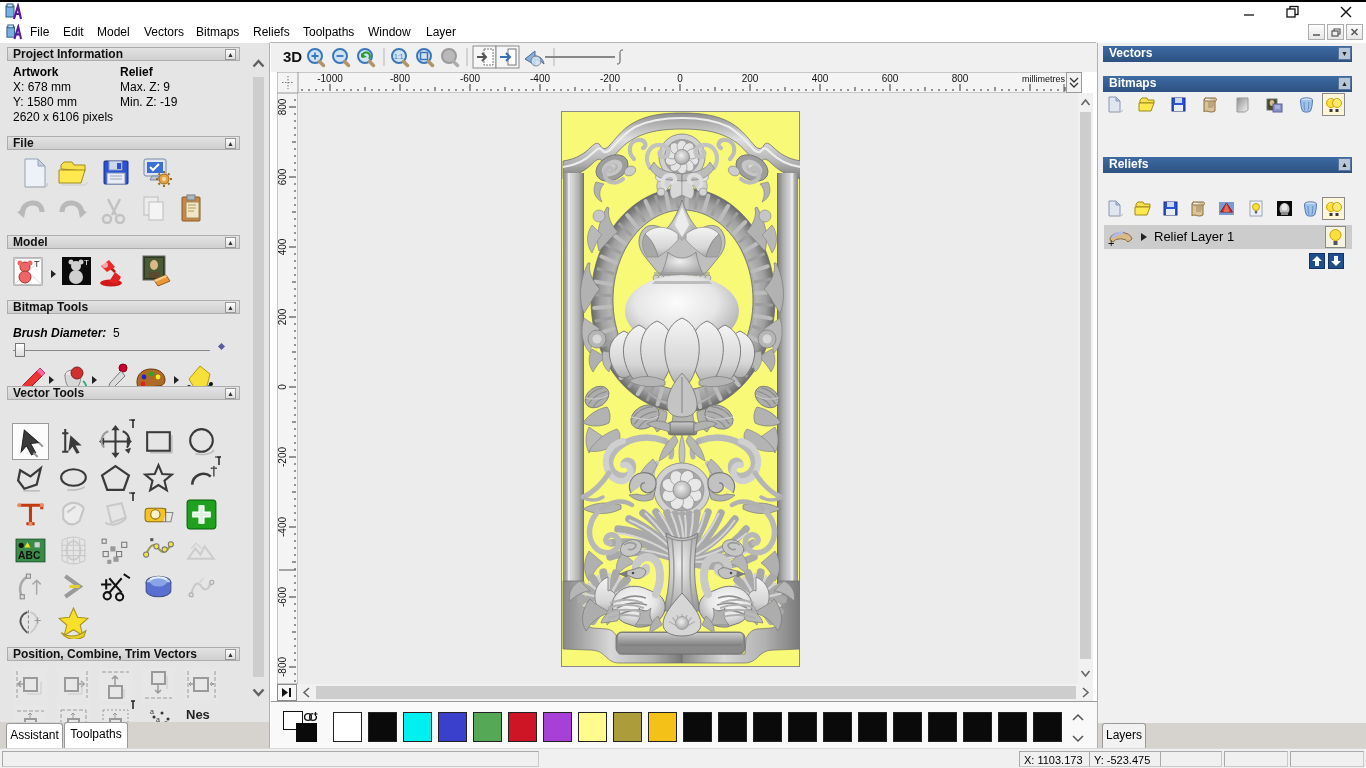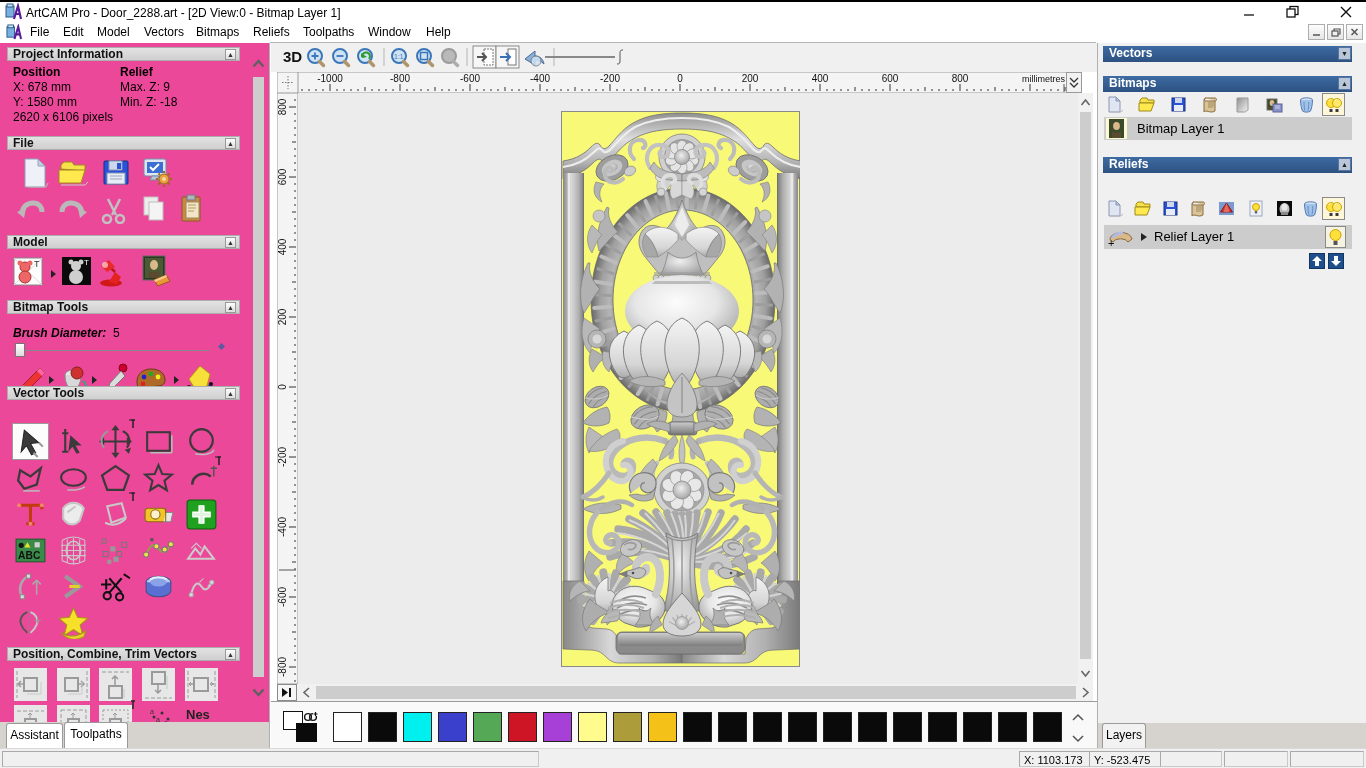--- a/index.html
+++ b/index.html
@@ -9,21 +9,21 @@
 
 
 #topline { left:0; top:0; width:1366px; height:2px; background:#000; }
 #titlebar { left:0; top:2px; width:1366px; height:20px; background:#fff; font-size:12px; color:#000; }
 #titletext { left:26px; top:4px; }
 #menubar { left:0; top:22px; width:1366px; height:20px; background:#fff; font-size:12px; }
 .menuitem { position:absolute; top:3px; }
 #menuline { left:270px; top:42px; width:826px; height:1px; background:#b5b5b5; }
 
 
-#leftpanel { left:0; top:43px; width:270px; height:705px; background:#ec4899; border-right:1px solid #b0b0b0; }
+#leftpanel { left:0; top:43px; width:270px; height:705px; background:#e5e5e5; border-right:1px solid #b0b0b0; }
 .sechdr { position:absolute; left:7px; width:233px; height:14px; background:linear-gradient(#e3e3e3,#cfcfcf); border:1px solid #adadad; font-size:12px; font-weight:bold; color:#111; padding-left:5px; line-height:13px; }
 .colbtn { position:absolute; width:11px; height:11px; top:1px; background:linear-gradient(#fdfdfd,#dedede); border:1px solid #999; font-size:7px; line-height:10px; text-align:center; color:#333; }
 .info { position:absolute; font-size:12px; color:#000; }
 .b { font-weight:bold; }
 
 
 #lsb { left:251px; top:47px; width:15px; height:660px; }
 #lsb .thumb { position:absolute; left:2px; top:30px; width:11px; height:600px; background:#cdcdcd; }
 
 
@@ -47,21 +47,20 @@
 </head>
 <body>
 <div id="stage">
   <div id="topline" class="abs"></div>
   <div id="titlebar" class="abs">
     <svg class="abs" style="left:5px;top:1px" width="17" height="17" viewBox="0 0 17 17">
         <rect x="1" y="3" width="8" height="11" fill="#7ab0e0" stroke="#2a5a8a"></rect>
         <rect x="2" y="1" width="6" height="3" fill="#cfe3f5" stroke="#2a5a8a"></rect>
         <path d="M9 16 L13 3 L16 16 M10.5 11 h4" stroke="#5a1a9a" stroke-width="2.2" fill="none"></path>
       </svg>
-    <span id="titletext" class="abs">ArtCAM Pro - Door_2288.art - [2D View:0 - Bitmap Layer 1]</span>
     <svg class="abs" style="left:1238px;top:3px" width="120" height="15" viewBox="0 0 120 15">
         <path d="M6 10 h10" stroke="#111" stroke-width="1.3"></path>
         <rect x="52" y="1.5" width="8" height="8" fill="none" stroke="#111" stroke-width="1.3"></rect>
         <rect x="49" y="4" width="8" height="8" fill="#fff" stroke="#111" stroke-width="1.3"></rect>
         <path d="M103 2 l10 10 M113 2 l-10 10" stroke="#111" stroke-width="1.4"></path>
       </svg>
   </div>
   <div id="menubar" class="abs">
     <svg class="abs" style="left:6px;top:2px" width="16" height="16" viewBox="0 0 17 17">
         <rect x="1" y="3" width="8" height="11" fill="#7ab0e0" stroke="#2a5a8a"></rect>
@@ -79,33 +78,33 @@
           <path d="M4.5 4 l6 6 M10.5 4 l-6 6" stroke="#555" stroke-width="1.5"></path>
         </svg></div>
     <span class="menuitem" style="left:30px">File</span>
     <span class="menuitem" style="left:63px">Edit</span>
     <span class="menuitem" style="left:97px">Model</span>
     <span class="menuitem" style="left:144px">Vectors</span>
     <span class="menuitem" style="left:196px">Bitmaps</span>
     <span class="menuitem" style="left:253px">Reliefs</span>
     <span class="menuitem" style="left:303px">Toolpaths</span>
     <span class="menuitem" style="left:368px">Window</span>
-    <span class="menuitem" style="left:426px">Help</span>
+    <span class="menuitem" style="left:426px">Layer</span>
   </div>
   <div id="menuline" class="abs"></div>
 
   <div id="leftpanel" class="abs">
 
     <div class="sechdr" style="top:4px">Project Information<span class="colbtn" style="right:3px">▲</span></div>
-    <div class="info b" style="left:13px;top:22px">Position</div>
+    <div class="info b" style="left:13px;top:22px">Artwork</div>
     <div class="info b" style="left:120px;top:22px">Relief</div>
     <div class="info" style="left:13px;top:37px">X: 678 mm</div>
     <div class="info" style="left:120px;top:37px">Max. Z: 9</div>
     <div class="info" style="left:13px;top:52px">Y: 1580 mm</div>
-    <div class="info" style="left:120px;top:52px">Min. Z: -18</div>
+    <div class="info" style="left:120px;top:52px">Min. Z: -19</div>
     <div class="info" style="left:13px;top:67px">2620 x 6106 pixels</div>
 
     <div class="sechdr" style="top:93px">File<span class="colbtn" style="right:3px">▲</span></div>
     <div id="fileicons">
         <svg class="abs" style="left:18px;top:114px" width="32" height="32" viewBox="0 0 32 32">
           <path d="M7 2 h13 l7 7 v21 h-20 z" fill="#eef1f8" stroke="#93a2b8"></path>
           <path d="M20 2 l7 7 h-7 z" fill="#c6d0e0" stroke="#93a2b8"></path>
           <path d="M10 30 h18 l2-4" stroke="#c0c0c0" fill="none"></path>
         </svg>
 <svg class="abs" style="left:57px;top:114px" width="32" height="32" viewBox="0 0 32 32">
@@ -1141,29 +1140,20 @@
         <path d="M2.5 4 c0 4 1 9 2 11 1 1.5 7 1.5 8 0 1-2 2-7 2-11" fill="#9ec2ea" stroke="#5a7ab0"></path>
         <path d="M6 6 c0 3 .4 7 .8 8.5 M10.8 6 c0 3-.4 7-.8 8.5" stroke="#6a8ec2" fill="none"></path>
       </svg>
       <div class="abs" style="left:224px;top:50px;width:23px;height:23px;background:#fdf6d8;border:1px solid #8a8a8a"></div>
       <svg class="abs" style="left:227px;top:53px" width="18" height="17" viewBox="0 0 18 17">
         <circle cx="6" cy="7" r="4.5" fill="#ffdf3a" stroke="#c9a30a"></circle>
         <circle cx="12" cy="7" r="4.5" fill="#ffe96a" stroke="#c9a30a"></circle>
         <path d="M4.5 13 h3 v3 h-3 z M10.5 13 h3 v3 h-3 z" fill="#3a3a3a"></path>
         <path d="M4 5 a3 3 0 0 1 2-2 M10 5 a3 3 0 0 1 2-2" stroke="#fff7c9" fill="none"></path>
       </svg>
-      <div class="layerrow" style="top:74px">
-        <svg class="abs" style="left:2px;top:1px" width="21" height="21" viewBox="0 0 21 21">
-          <rect x="0" y="0" width="21" height="21" fill="#fdf9d2"></rect>
-          <rect x="3" y="1" width="15" height="19" fill="#3a4a2a"></rect>
-          <ellipse cx="10.5" cy="8" rx="3.4" ry="4" fill="#d9b98a"></ellipse>
-          <path d="M6 13 c2 2 7 2 9 0 l0 7 h-9 z" fill="#5a4a30"></path>
-        </svg>
-        <span class="abs" style="left:33px;top:4px">Bitmap Layer 1</span>
-      </div>
       <div class="bluehdr" style="top:114px">Reliefs<span class="bluebtn">▲</span></div>
       <svg class="abs" style="left:8px;top:157px" width="17" height="17" viewBox="0 0 17 17">
         <path d="M3 1 h7 l4 4 v11 h-11 z" fill="#dfe6f2" stroke="#8a97b5"></path>
         <path d="M10 1 l4 4 h-4 z" fill="#b9c4d8" stroke="#8a97b5"></path>
         <path d="M5 16 h10 l2-2" stroke="#bbb" fill="none"></path>
       </svg>
       <svg class="abs" style="left:36px;top:157px" width="17" height="17" viewBox="0 0 17 17">
         <path d="M2 7 v-3 l2-2 h5 l1 2 h6 v3 z" fill="#f7e14a" stroke="#a08a1a"></path>
         <path d="M1 7 h15 l-3 8 h-12 z" fill="#ffe94f" stroke="#a08a1a"></path>
       </svg>

